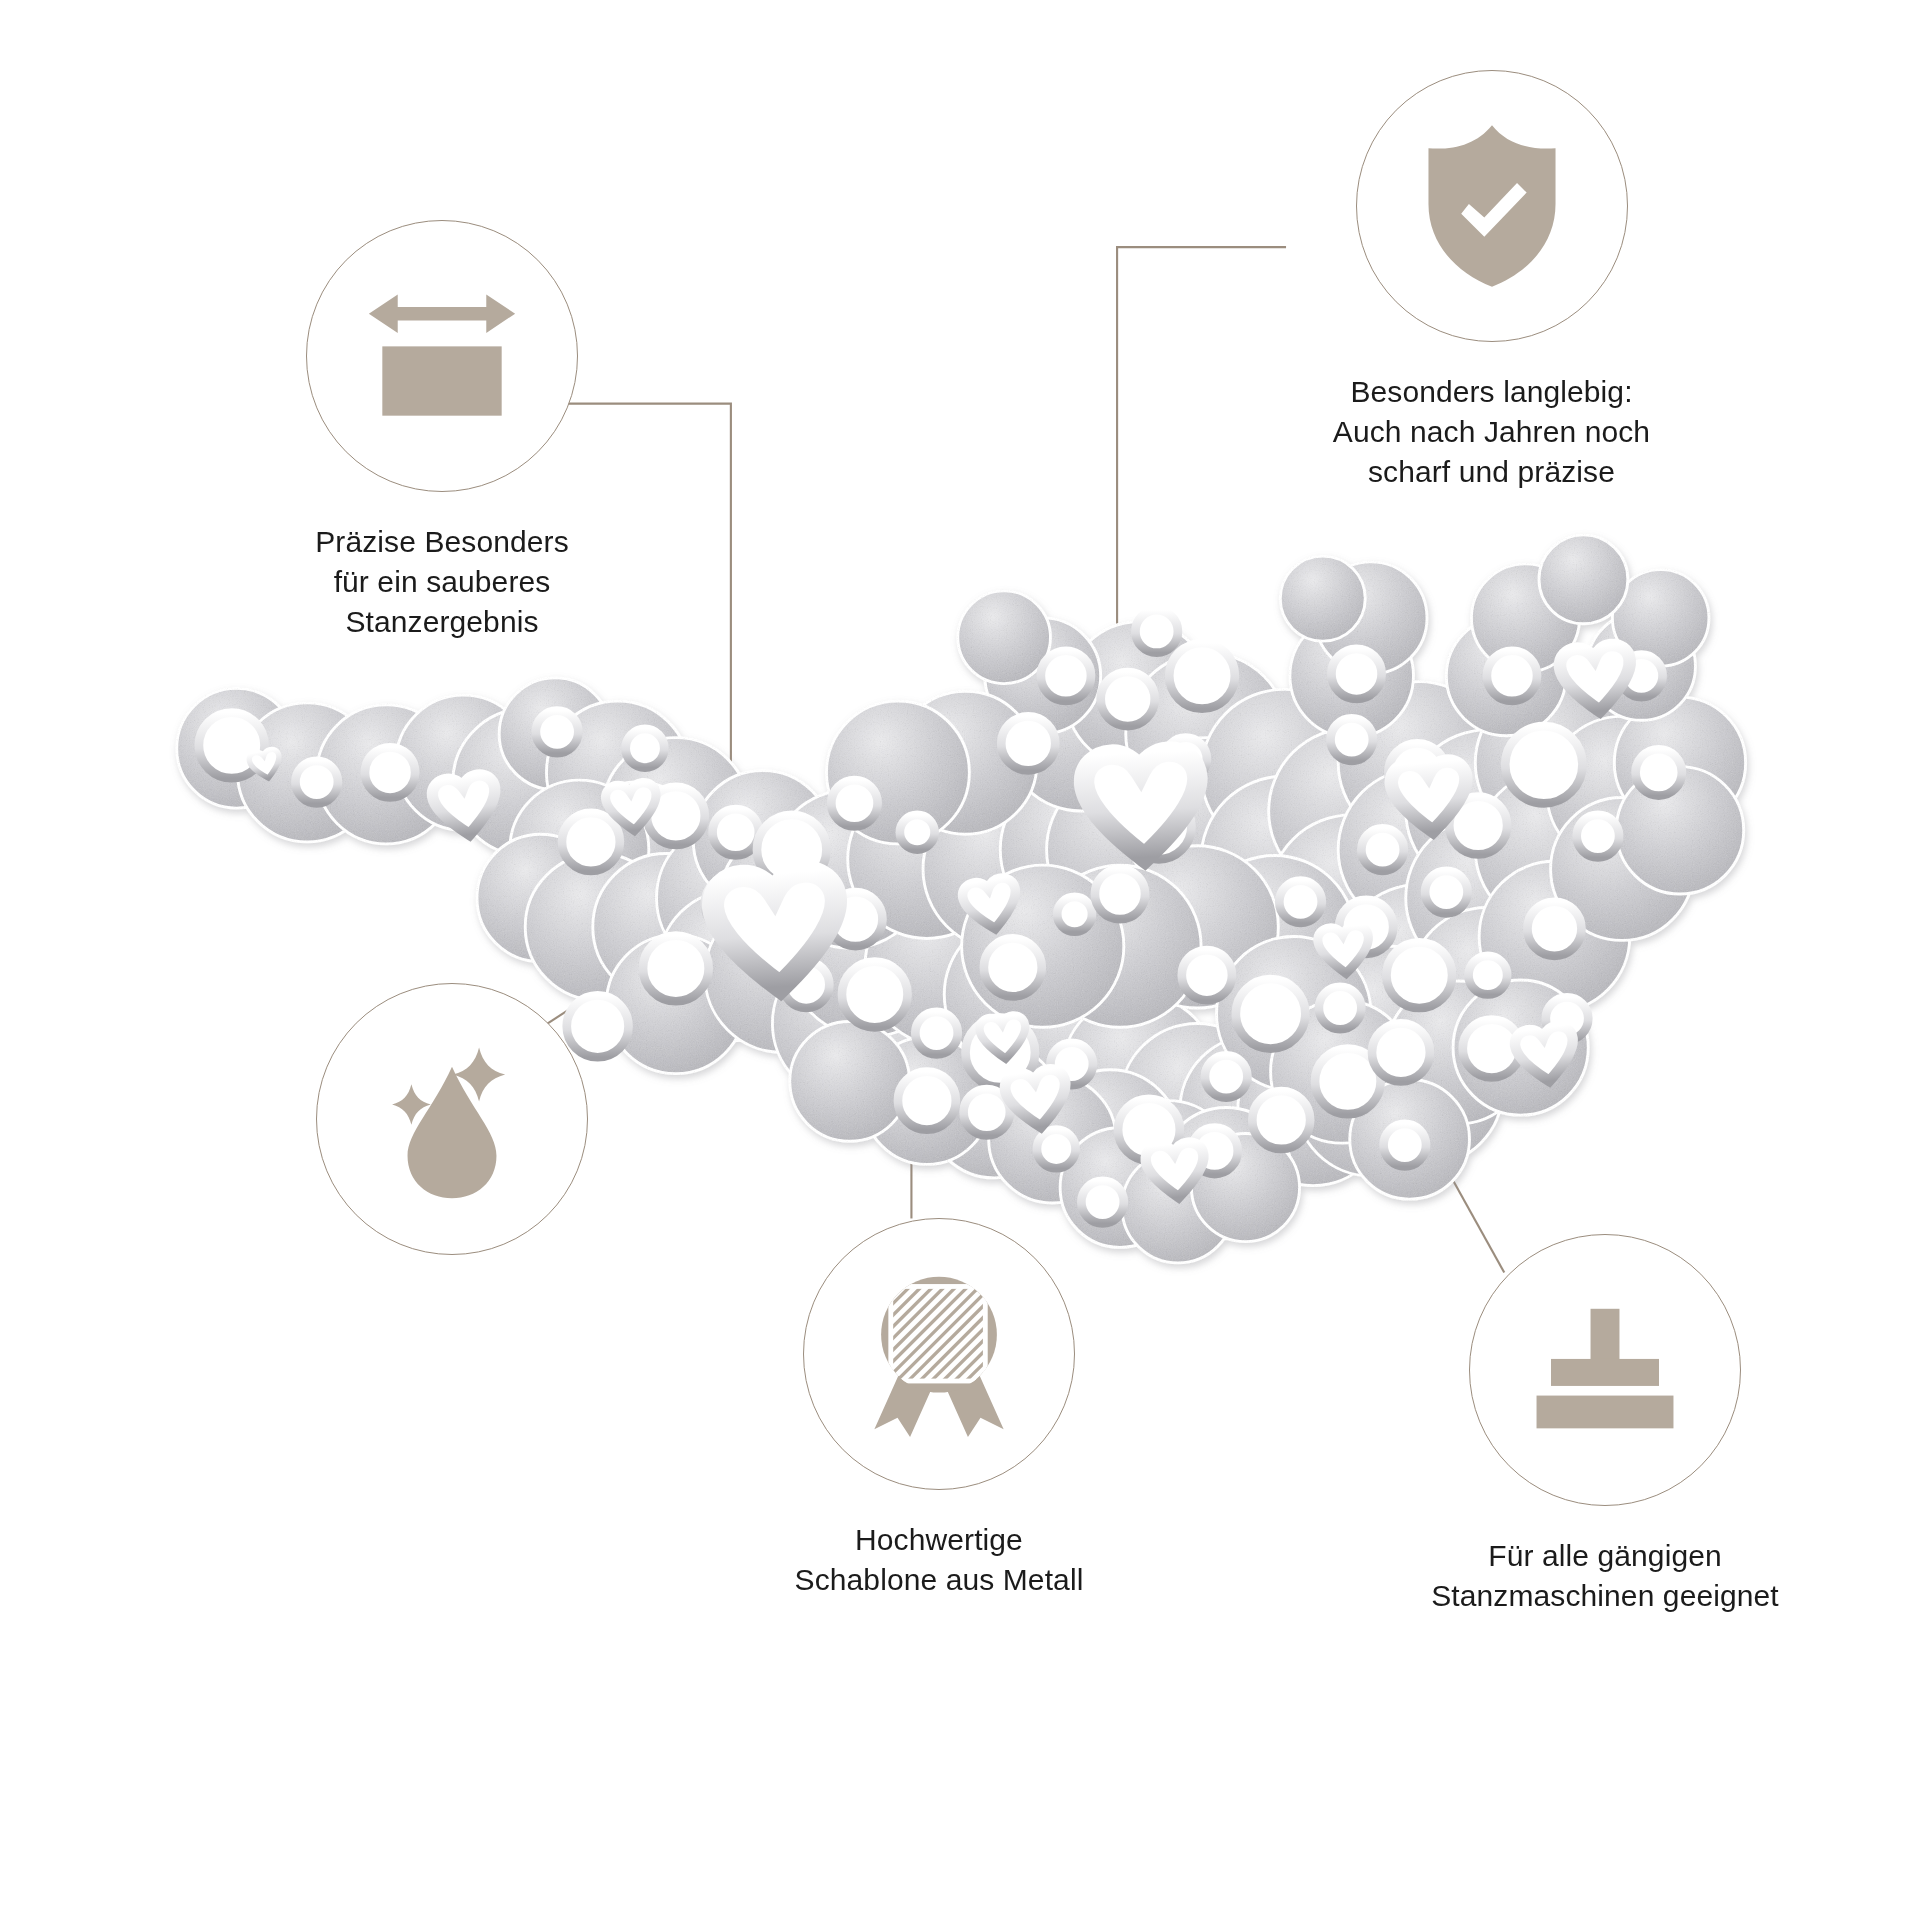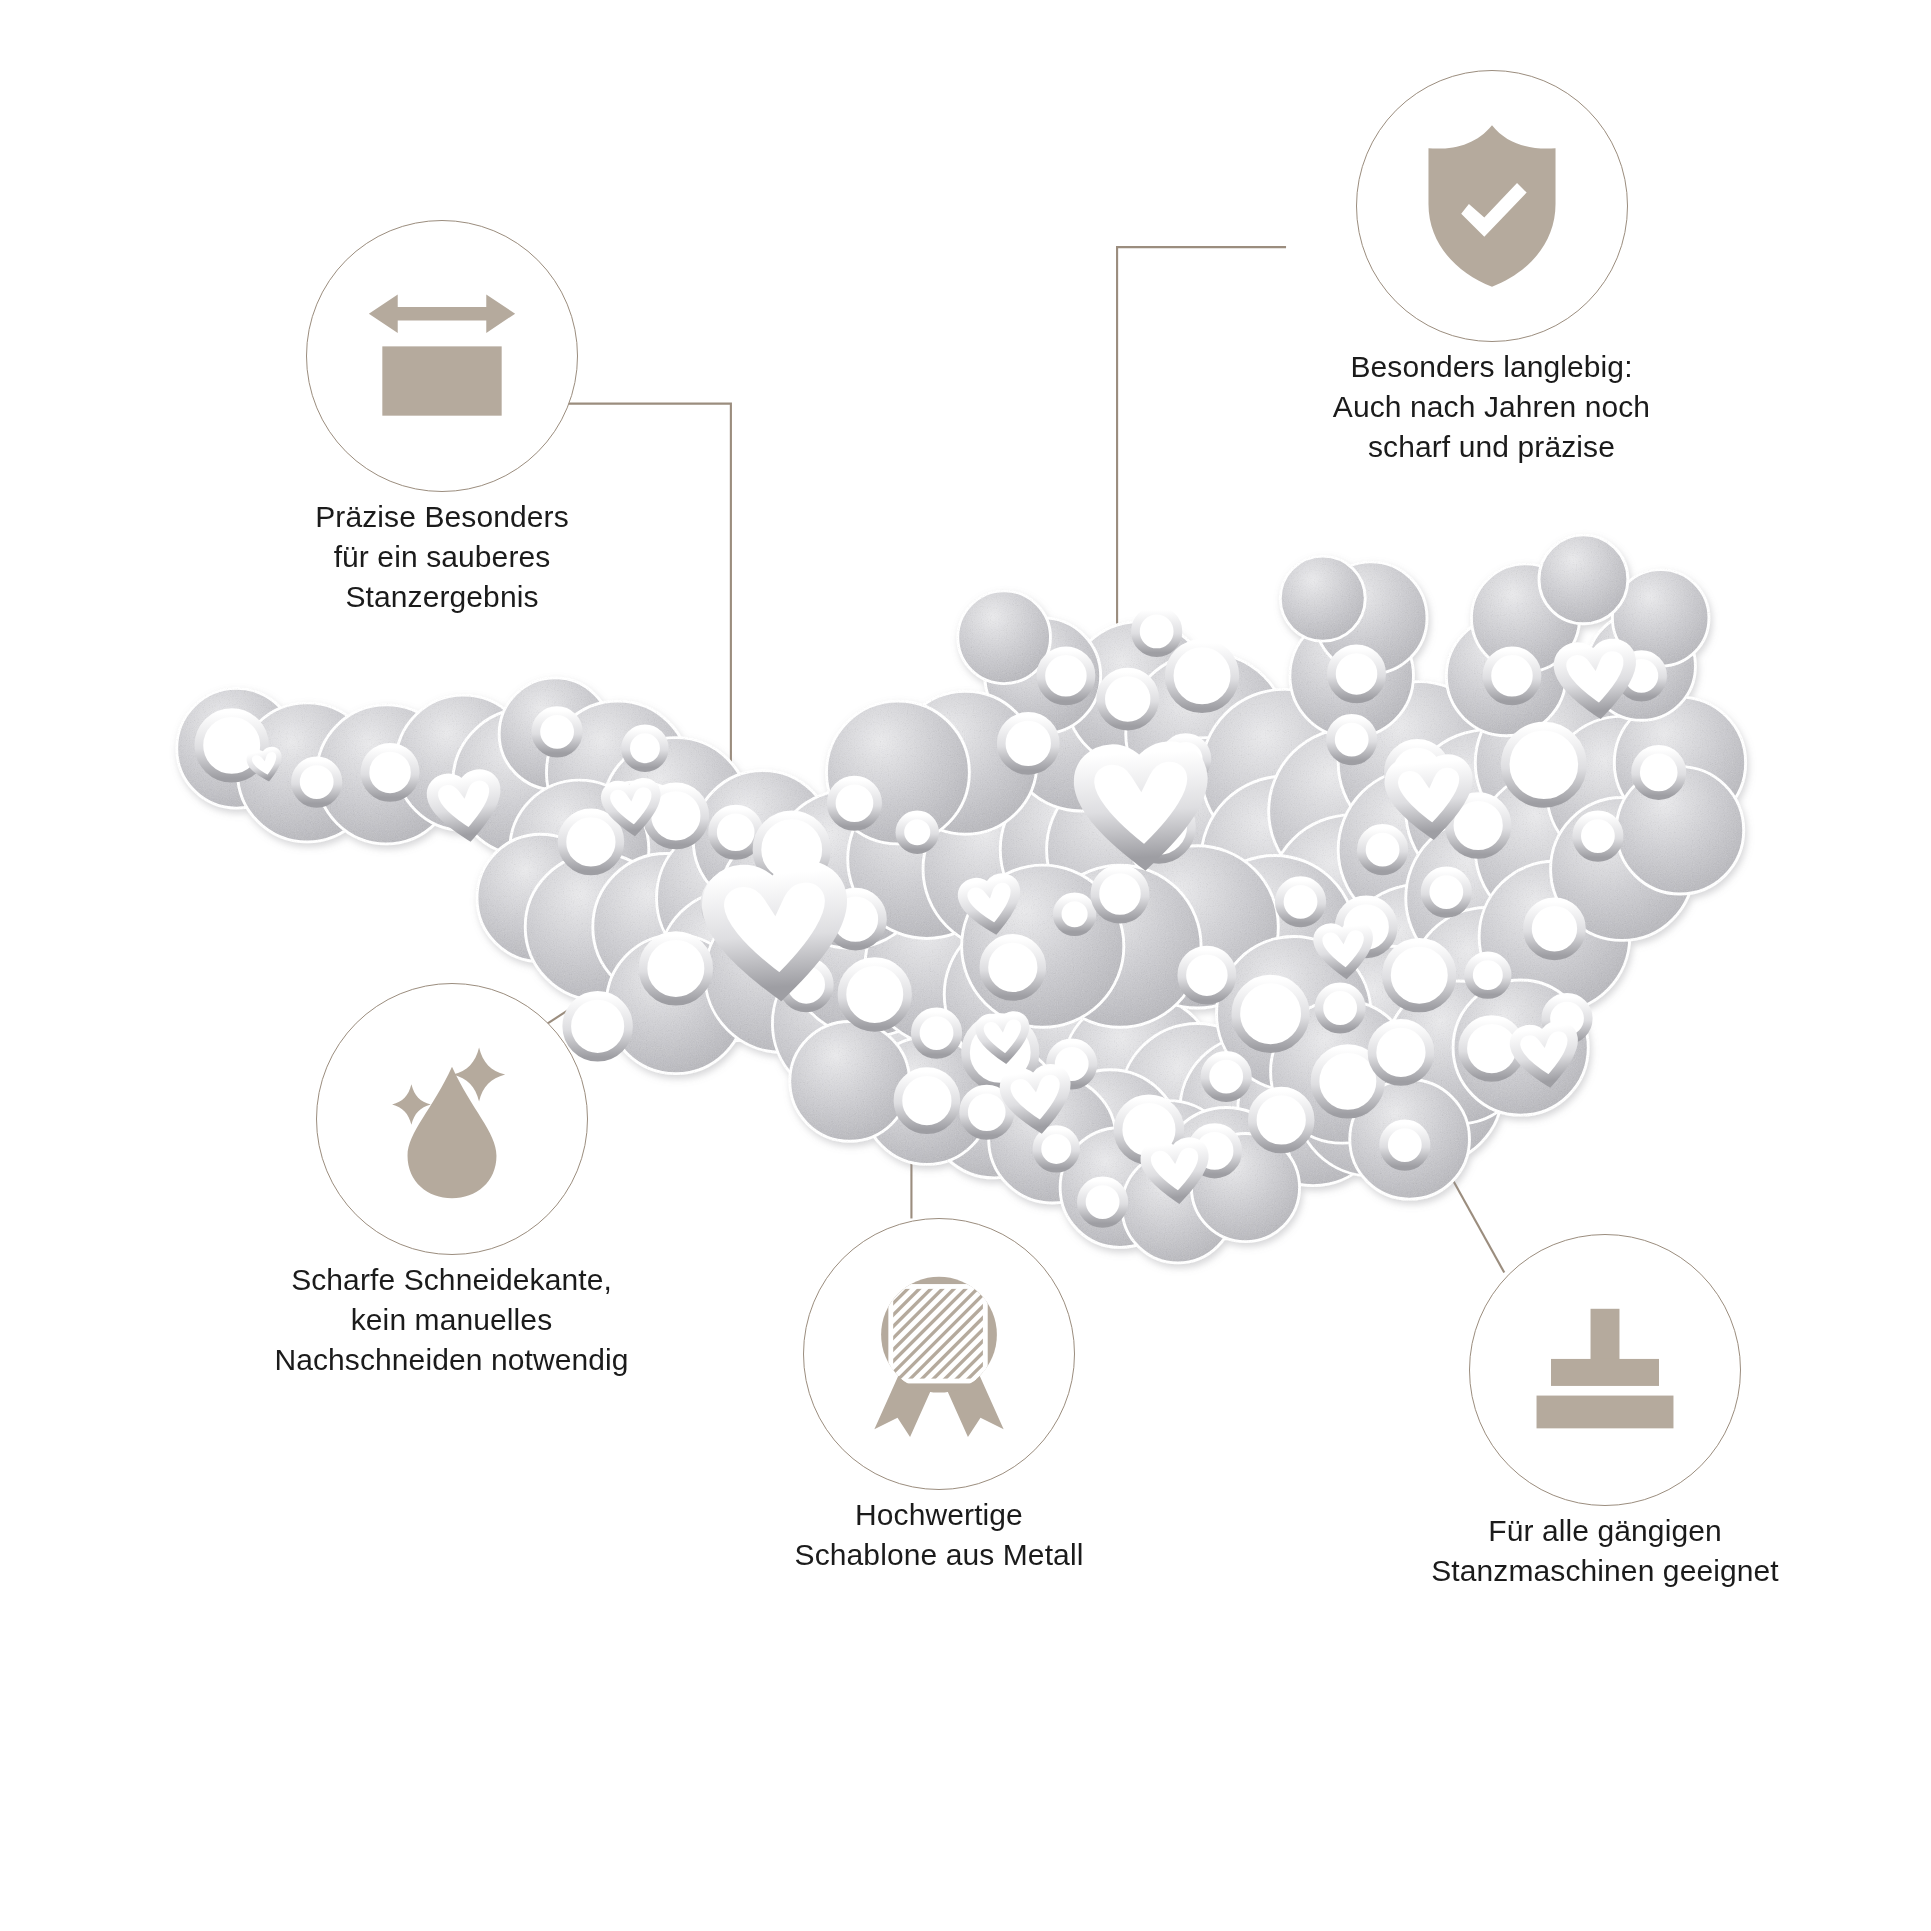--- a/index.html
+++ b/index.html
@@ -48,21 +48,21 @@
   .badge {
     border-radius: 50%;
     background: #ffffff;
     border: 1.5px solid #9b8d7e;
     box-sizing: border-box;
     display: flex;
     align-items: center;
     justify-content: center;
   }
   .caption {
-    margin-top: 5px;
+    margin-top: 30px;
     text-align: center;
     color: #1b1b1b;
     font-size: 30px;
     line-height: 1.33;
     white-space: pre-line;
     letter-spacing: 0.1px;
   }
 
   
   #feat-precise   { left: 239px;  top: 220px;  width: 406px; }
@@ -398,23 +398,20 @@
   <div class="feature" id="feat-sharp">
     <div class="badge">
       <svg width="174" height="174" viewBox="0 0 180 180">
         <g fill="#b5aa9d">
           <path d="M90 36 C 70 80, 44 104, 44 128 C 44 155, 65 172, 90 172 C 115 172, 136 155, 136 128 C 136 104, 110 80, 90 36 Z"></path>
           <path d="M118 16 C 122 32, 130 40, 145 44 C 130 48, 122 56, 118 72 C 114 56, 106 48, 91 44 C 106 40, 114 32, 118 16 Z"></path>
           <path d="M48 54 C 51 66, 57 72, 68 75 C 57 78, 51 84, 48 96 C 45 84, 39 78, 28 75 C 39 72, 45 66, 48 54 Z"></path>
         </g>
       </svg>
     </div>
-    <div class="caption">Scharfe Schneidekante,
-kein manuelles
-Nachschneiden notwendig</div>
   </div>
 
   <div class="feature" id="feat-metal">
     <div class="badge">
       <svg width="164" height="174" viewBox="0 0 170 180">
         <defs>
           <clipPath id="medalClip">
               <circle cx="85" cy="70" r="60"></circle>
             </clipPath>
         </defs>

